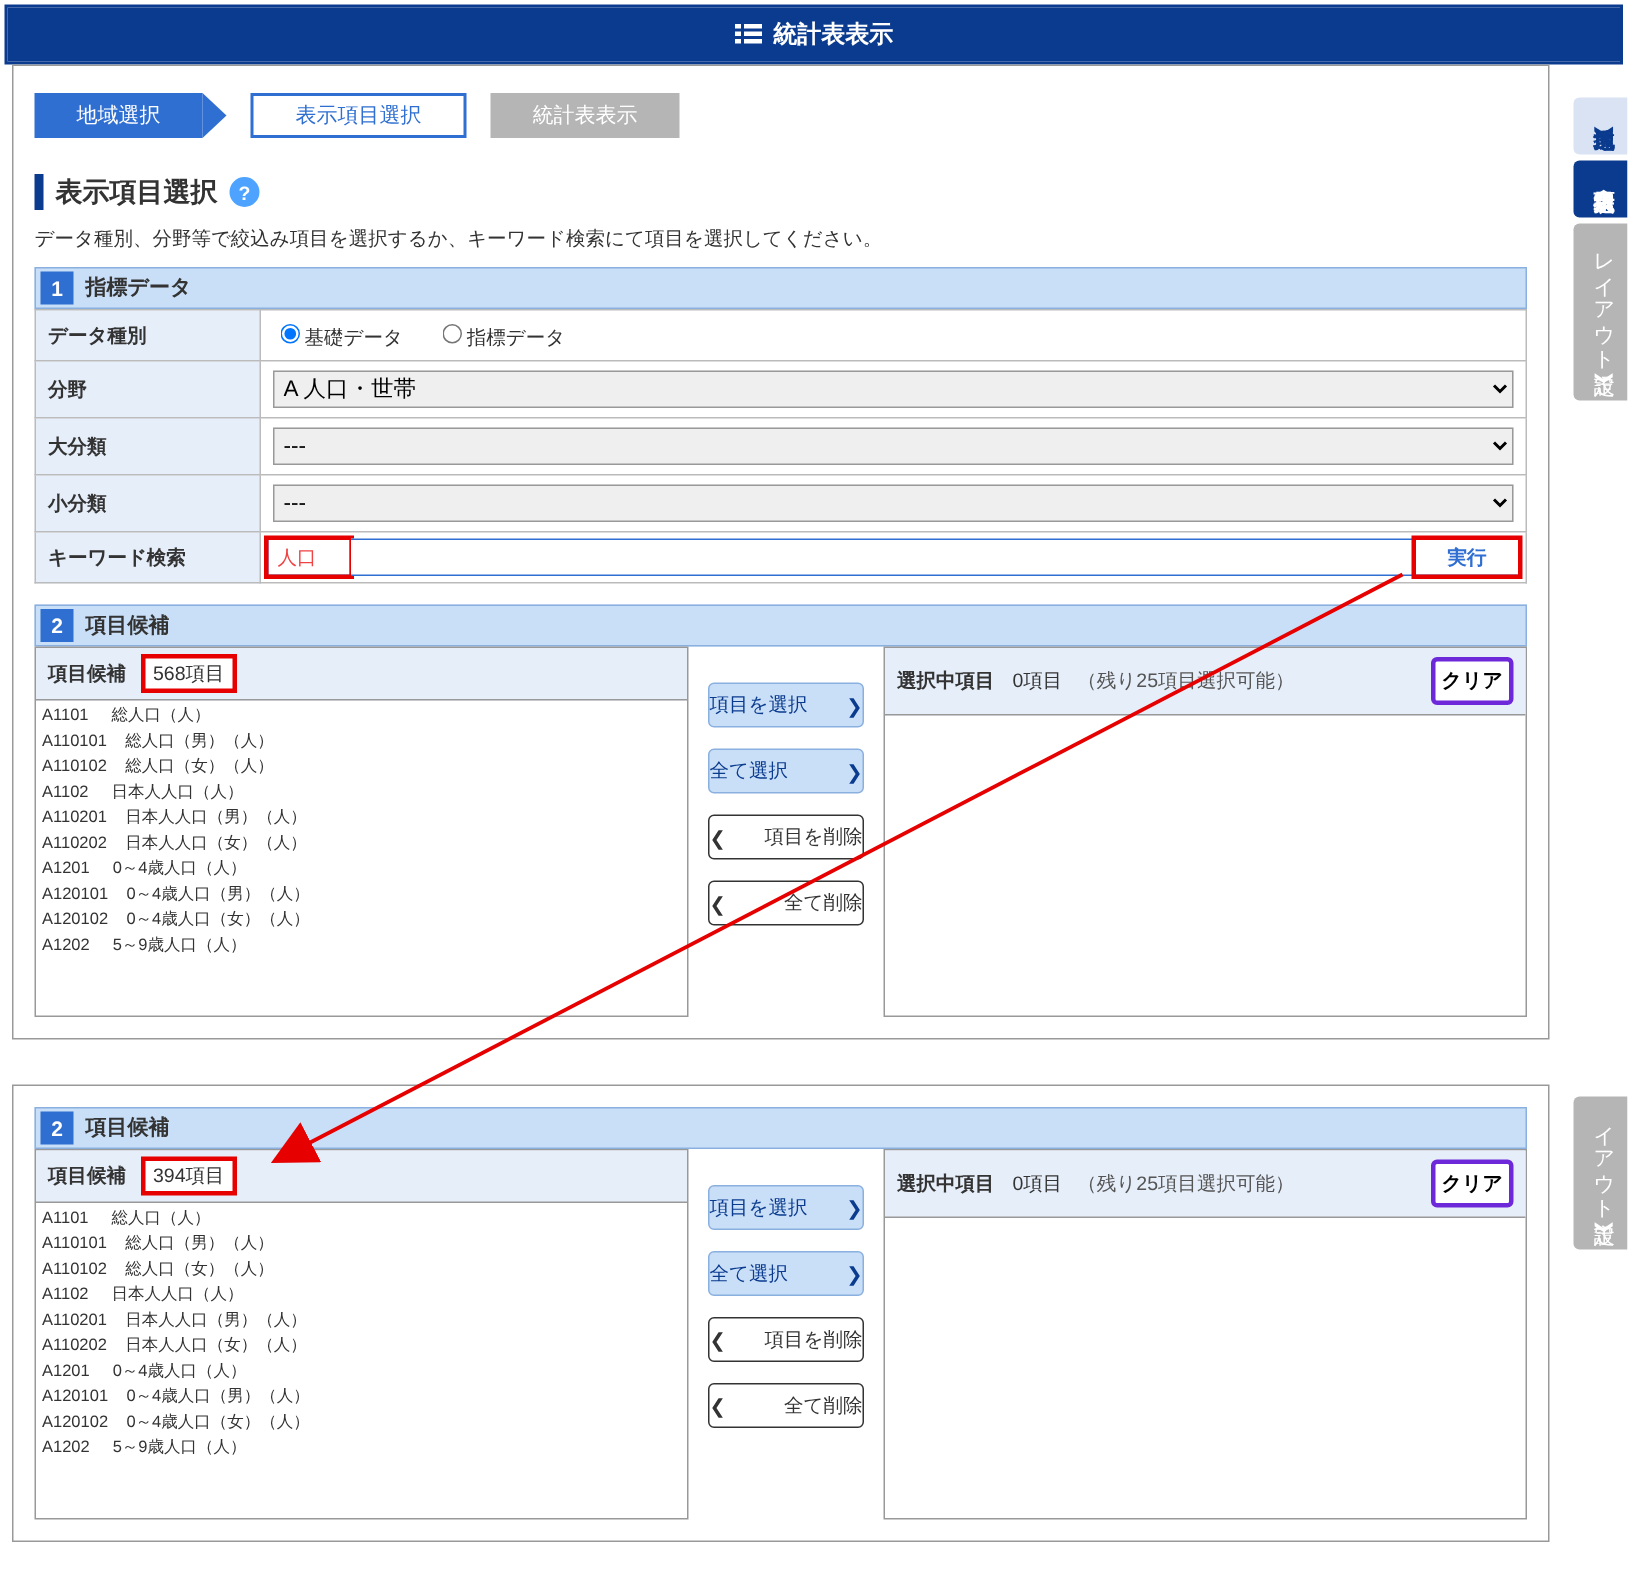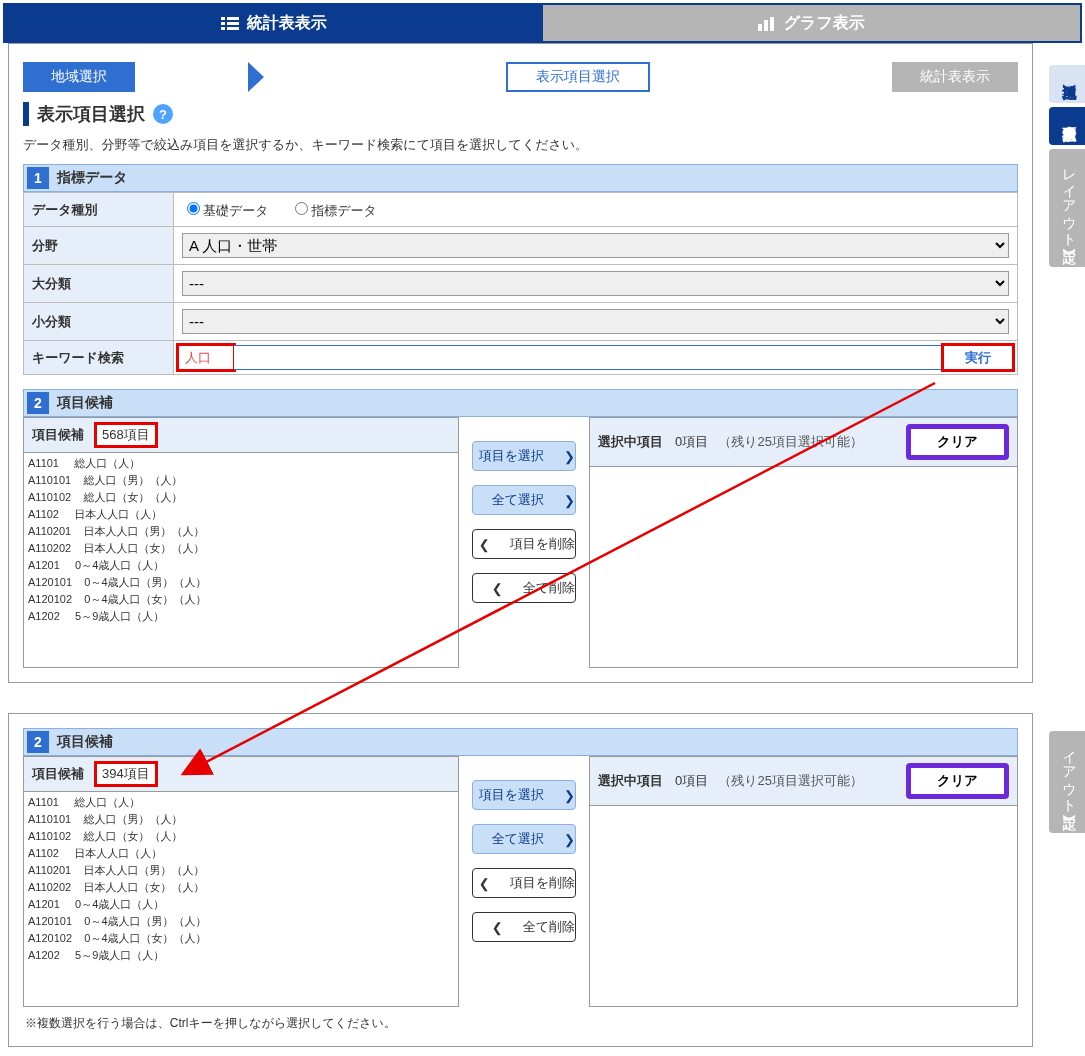--- a/index.html
+++ b/index.html
@@ -18,21 +18,21 @@
   .side-tabs{position:absolute;right:0;top:60px;display:flex;flex-direction:column;gap:4px;}
   .side-tab{width:36px;padding:10px 6px;writing-mode:vertical-rl;text-align:center;font-size:14px;border-radius:4px 0 0 4px;cursor:pointer;}
   .side-tab.light{background:#d9e3f3;color:#0a3b8e;font-weight:bold;}
   .side-tab.active{background:#0a3b8e;color:#fff;font-weight:bold;}
   .side-tab.disabled{background:#b5b5b5;color:#fff;}
   .side-chevron{font-size:12px;margin-top:4px;}
 
   .panel{border:1px solid #999;margin:0 52px 0 8px;padding:18px 14px 14px;}
 
   
-  .steps{display:flex;justify-content:space-between;margin-bottom:10px;}
+  .steps{display:flex;justify-content:flex-start;margin-bottom:24px;}
   .step{position:relative;height:30px;display:flex;align-items:center;justify-content:center;padding:0 28px;font-size:14px;color:#fff;}
   .step.blue{background:#2f6fd1;}
   .step.white{background:#fff;color:#2f6fd1;border:2px solid #2f6fd1;}
   .step.gray{background:#b5b5b5;}
   .step-arrow{width:0;height:0;border-top:15px solid transparent;border-bottom:15px solid transparent;}
   .step-arrow.blue{border-left:16px solid #2f6fd1;}
   .step-gap{width:16px;}
 
   
   .sec-title-row{display:flex;align-items:center;gap:8px;margin:6px 0 10px;}
@@ -61,24 +61,24 @@
   .cand-wrap{display:flex;gap:10px;margin-top:0;}
   .cand-col{border:1px solid #999;}
   .cand-left{flex:0 0 436px;}
   .cand-mid{flex:0 0 110px;border:none;display:flex;flex-direction:column;gap:14px;align-items:center;padding-top:24px;}
   .cand-right{flex:1;}
   .cand-head{background:#e6eef9;border-bottom:1px solid #999;padding:6px 8px;display:flex;align-items:center;font-size:13px;}
   .cand-head .lbl-strong{font-weight:bold;margin-right:12px;}
   .cand-head .count{background:#fff;border:none;padding:0;}
   .listbox{height:200px;overflow-y:scroll;font-size:11px;padding:2px 4px;line-height:1.55;}
   .listbox .row{white-space:pre;}
-  .mid-btn{width:104px;height:30px;border-radius:4px;font-size:13px;display:flex;align-items:center;justify-content:flex-end;gap:20px;cursor:pointer;}
+  .mid-btn{width:104px;height:30px;border-radius:4px;font-size:13px;display:flex;align-items:center;justify-content:space-between;gap:20px;cursor:pointer;}
   .mid-btn.blue{background:#c9def7;color:#0a3b8e;border:1px solid #8ab0e0;}
   .mid-btn.white{background:#fff;color:#333;border:1px solid #333;}
-  .clear-btn{background:#fff;border:5px solid #6d28d9;border-radius:4px;padding:4px 26px;font-weight:bold;cursor:pointer;margin-left:auto;}
+  .clear-btn{background:#fff;border:3px solid #6d28d9;border-radius:4px;padding:4px 4px;font-weight:bold;cursor:pointer;margin-left:auto;}
 
   .redbox{outline:3px solid #e60000;outline-offset:-1px;}
 
   .sel-info{color:#555;margin-left:10px;}
 
   
   .panel2{border:1px solid #999;margin:30px 52px 0 8px;padding:14px;}
   .footnote{font-size:12px;margin:8px 0 0 2px;}
 
   
@@ -94,28 +94,20 @@
       <span class="tab-icon"><svg width="18" height="14">
             <rect x="0" y="0" width="4" height="3" fill="#fff"></rect>
             <rect x="6" y="0" width="12" height="3" fill="#fff"></rect>
             <rect x="0" y="5" width="4" height="3" fill="#fff"></rect>
             <rect x="6" y="5" width="12" height="3" fill="#fff"></rect>
             <rect x="0" y="10" width="4" height="3" fill="#fff"></rect>
             <rect x="6" y="10" width="12" height="3" fill="#fff"></rect>
           </svg></span>
       <span>統計表表示</span>
     </div>
-    <div class="top-tab inactive">
-      <span class="tab-icon"><svg width="18" height="14">
-            <rect x="0" y="7" width="4" height="7" fill="#fff"></rect>
-            <rect x="6" y="3" width="4" height="11" fill="#fff"></rect>
-            <rect x="12" y="0" width="4" height="14" fill="#fff"></rect>
-          </svg></span>
-      <span>グラフ表示</span>
-    </div>
   </div>
 
   <div class="side-tabs" style="top:62px;">
     <div class="side-tab light">
       <span>地域選択</span>
       <span class="side-chevron">❯</span>
     </div>
     <div class="side-tab active">
       <span>表示項目選択</span>
       <span class="side-chevron">❮</span>
@@ -305,21 +297,20 @@
       <div class="cand-col cand-right">
         <div class="cand-head">
           <span class="lbl-strong">選択中項目</span>
           <span>0項目</span>
           <span class="sel-info">（残り25項目選択可能）</span>
           <button class="clear-btn">クリア</button>
         </div>
         <div class="listbox"></div>
       </div>
     </div>
-    <div class="footnote">※複数選択を行う場合は、Ctrlキーを押しながら選択してください。</div>
   </div>
 
   <svg class="overlay" width="1085" height="1056">
     <defs>
         <marker id="ah" markerWidth="12" markerHeight="12" refX="10" refY="6" orient="auto">
           <path d="M0,0 L12,6 L0,12 z" fill="#e60000"></path>
         </marker>
       </defs>
     <line x1="935" y1="380" x2="185" y2="770" stroke="#e60000" stroke-width="2.5" marker-end="url(#ah)"></line>
   </svg>

